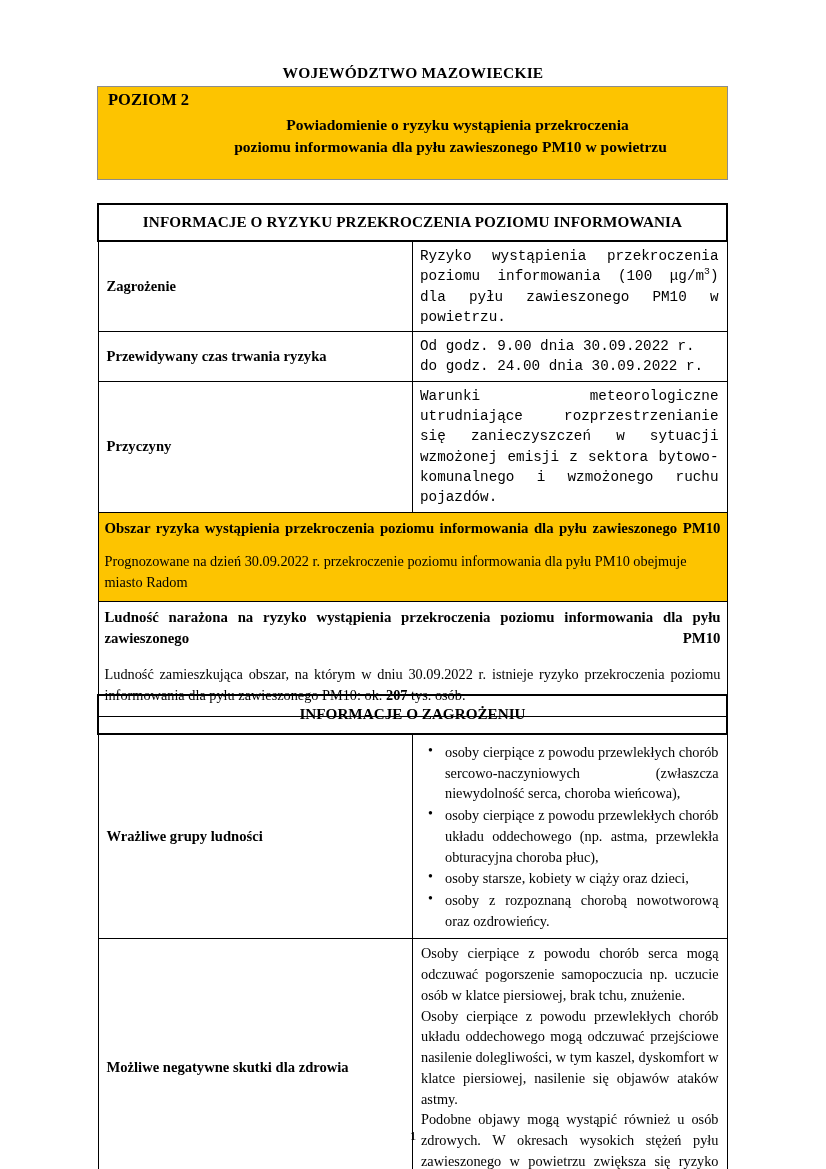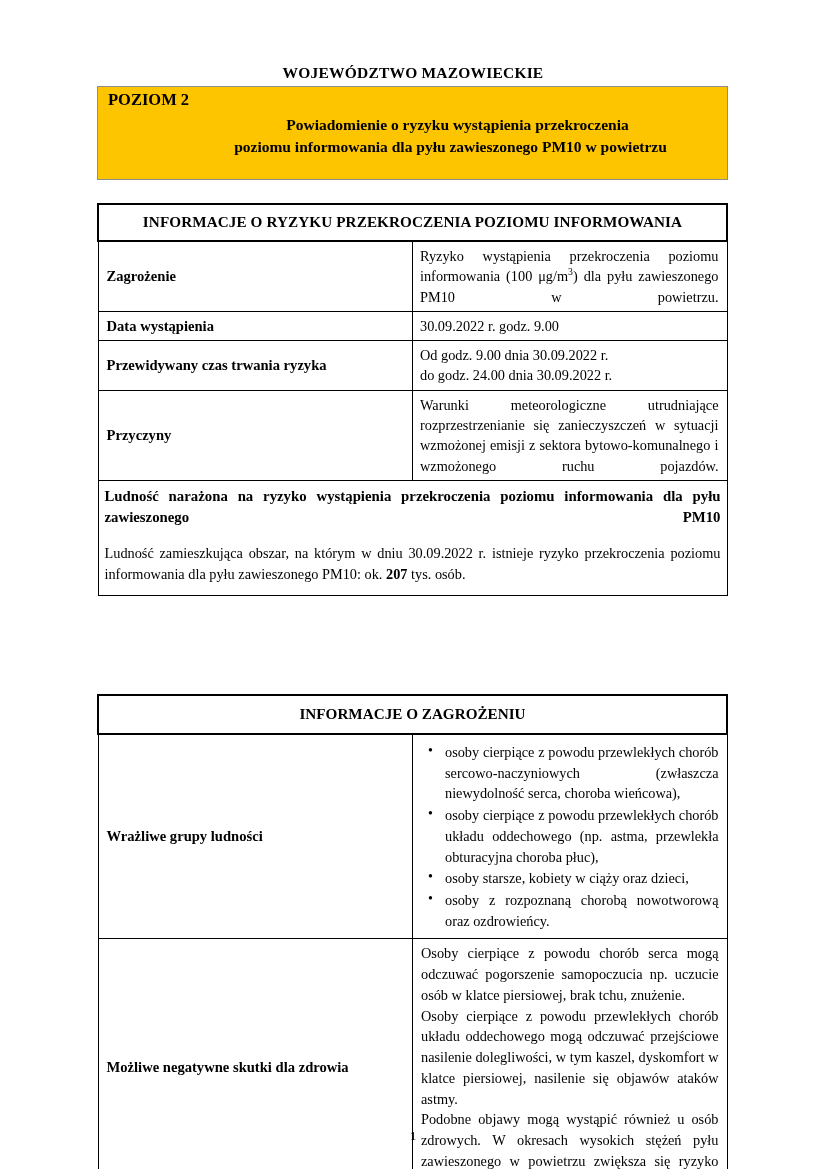--- a/index.html
+++ b/index.html
@@ -101,20 +101,21 @@
     font-weight: bold;
     font-size: 14.6px;
     width: 318px;
     padding-left: 8px;
   }
   #table-risk .value-cell {
     text-align: justify;
     text-align-last: justify;
     line-height: 1.42;
     padding: 4px 8px 4px 7px;
+    font-family: Liberation Mono, monospace;
   }
   #table-risk .value-cell.nojust {
     text-align: left;
     text-align-last: left;
   }
 
   .yellow-band {
     background: #FDC400;
   }
   .yellow-band .hd {
@@ -234,38 +235,40 @@
     <tbody>
       <tr>
         <td class="tbl-head outer-thick" colspan="2">INFORMACJE O RYZYKU PRZEKROCZENIA POZIOMU INFORMOWANIA</td>
       </tr>
 
       <tr>
         <td class="label-cell">Zagrożenie</td>
         <td class="value-cell"><span>Ryzyko wystąpienia przekroczenia poziomu informowania (100 μg/m</span><sup>3</sup><span>) dla pyłu zawieszonego PM10 w powietrzu.</span></td>
       </tr>
 
-      <tr>
-        <td class="label-cell">Data wystąpienia</td>
-        <td class="value-cell nojust">30.09.2022 r. godz. 9.00</td>
-      </tr>
 
       <tr>
         <td class="label-cell">Przewidywany czas trwania ryzyka</td>
         <td class="value-cell nojust">
           <div>Od godz. 9.00 dnia 30.09.2022 r.</div>
           <div>do godz. 24.00 dnia 30.09.2022 r.</div>
         </td>
       </tr>
 
       <tr>
         <td class="label-cell">Przyczyny</td>
         <td class="value-cell">Warunki meteorologiczne utrudniające rozprzestrzenianie się zanieczyszczeń w sytuacji wzmożonej emisji z sektora bytowo-komunalnego i wzmożonego ruchu pojazdów.</td>
       </tr>
 
+      <tr>
+        <td class="yellow-band" colspan="2">
+          <p class="hd">Obszar ryzyka wystąpienia przekroczenia poziomu informowania dla pyłu zawieszonego PM10</p>
+          <p class="bd">Prognozowane na dzień 30.09.2022 r. przekroczenie poziomu informowania dla pyłu PM10 obejmuje miasto Radom</p>
+        </td>
+      </tr>
 
       <tr>
         <td class="white-band" colspan="2">
           <p class="hd">Ludność narażona na ryzyko wystąpienia przekroczenia poziomu informowania dla pyłu zawieszonego PM10</p>
           <p class="bd"><span>Ludność zamieszkująca obszar, na którym w dniu 30.09.2022 r. istnieje ryzyko przekroczenia poziomu informowania dla pyłu zawieszonego PM10: ok. </span><b>207</b><span> tys. osób.</span></p>
         </td>
       </tr>
     </tbody>
   </table>
 

